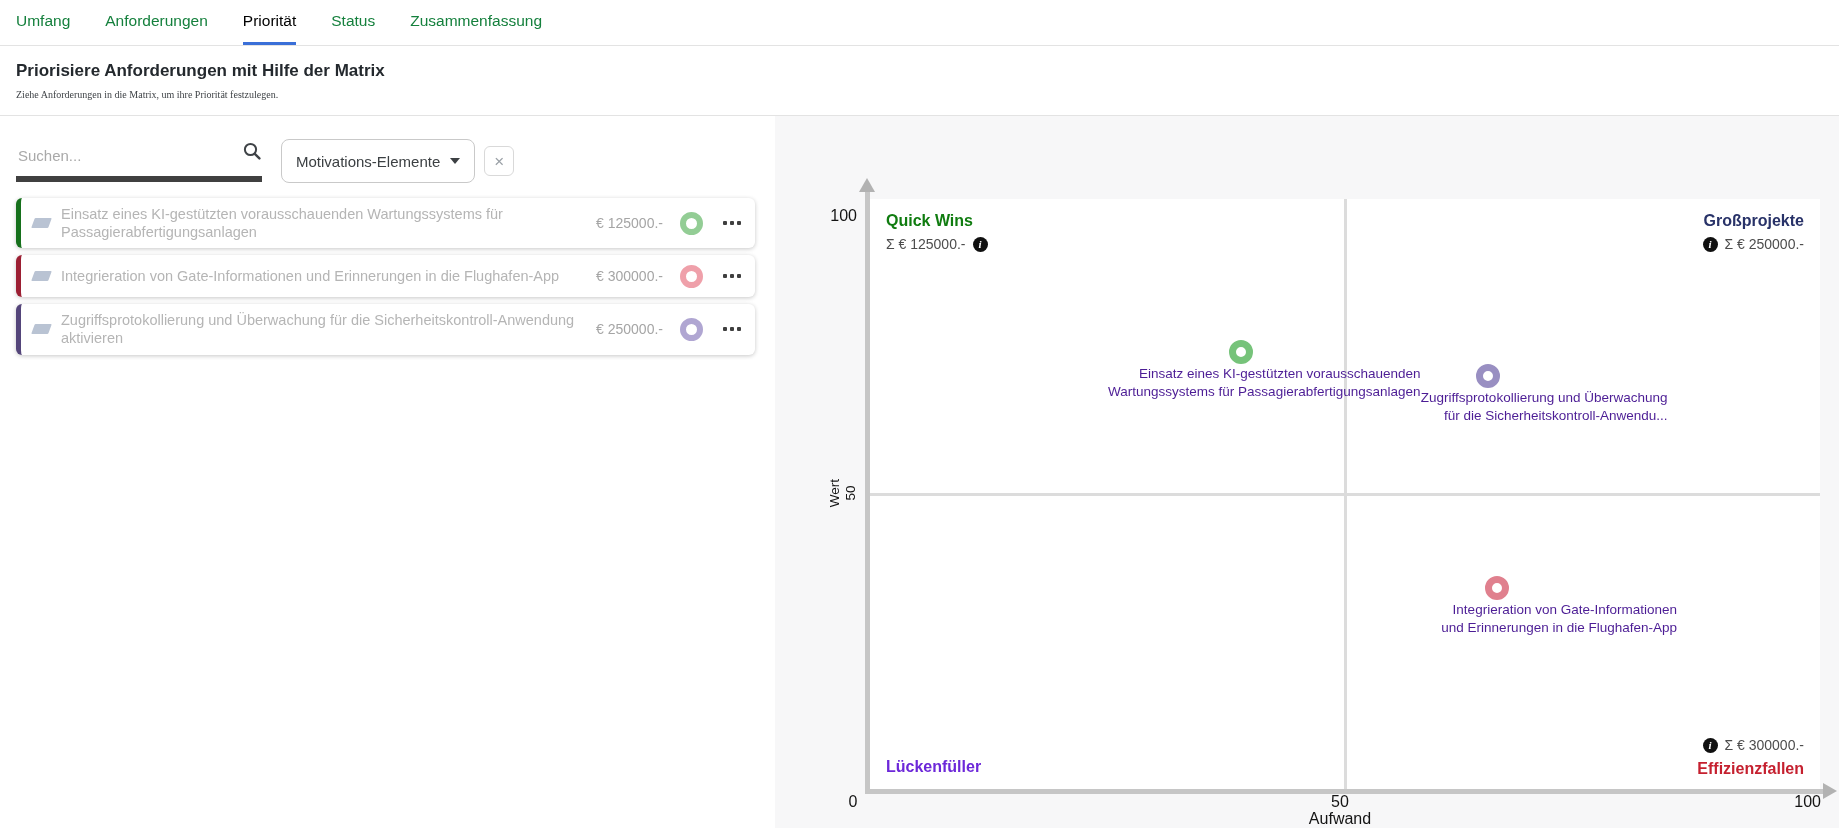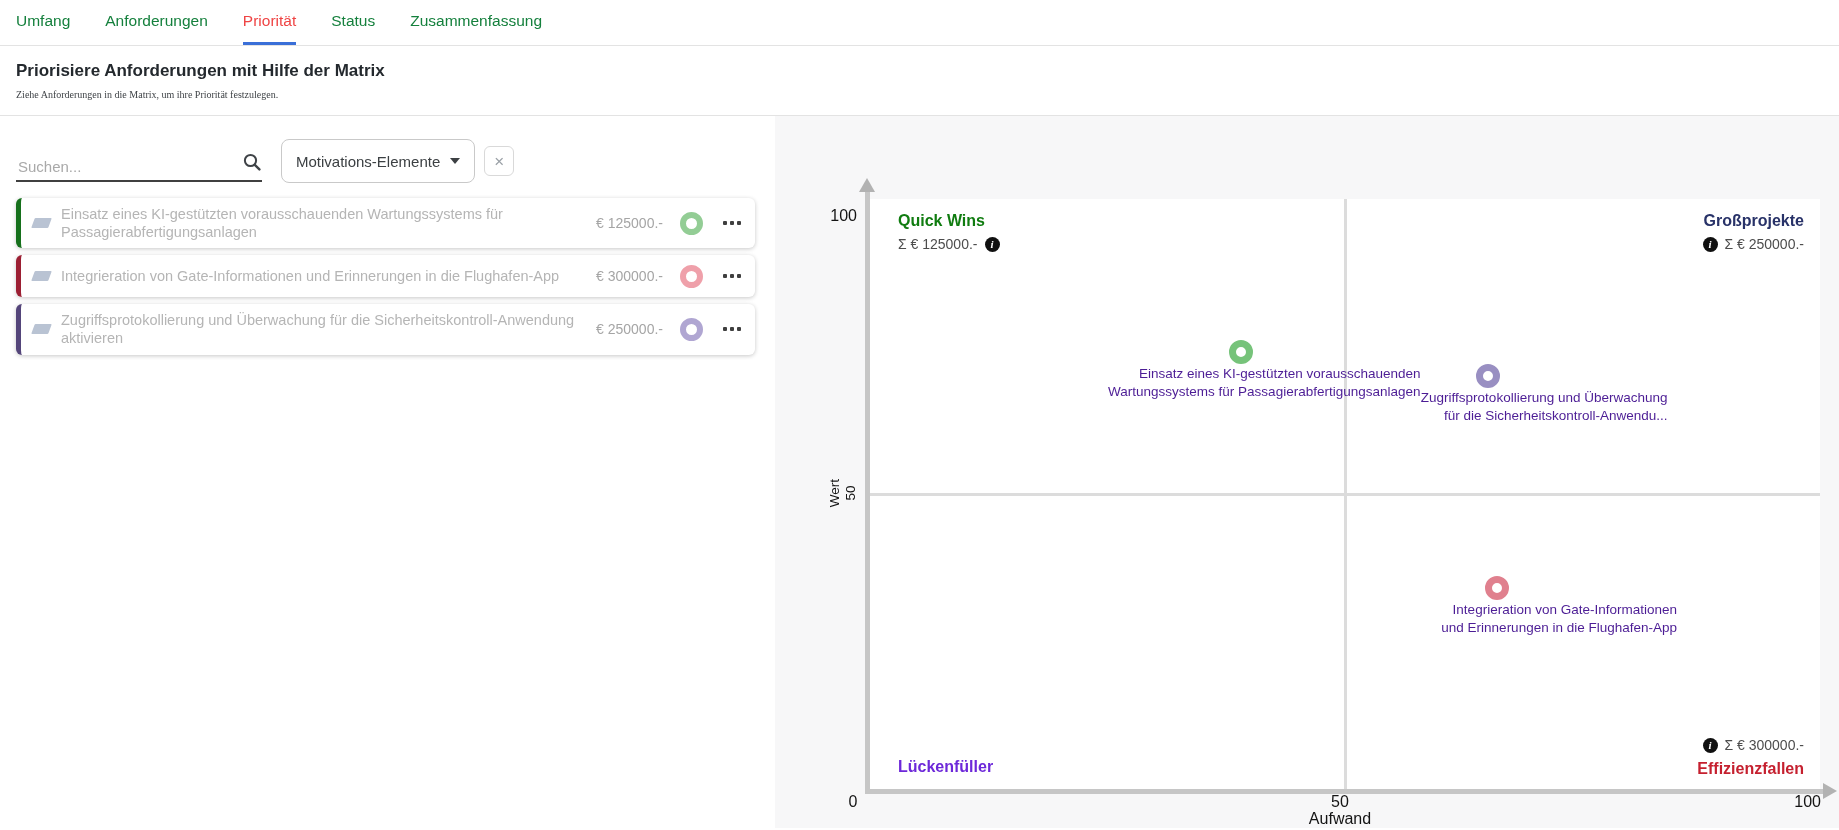--- a/index.html
+++ b/index.html
@@ -4,37 +4,37 @@
 <style>
   html,body{margin:0;padding:0;}
   body{width:1839px;height:830px;overflow:hidden;background:#fff;
        font-family:"Liberation Sans",sans-serif;color:#222;}
 
   
   .tabbar{display:flex;align-items:stretch;height:45px;border-bottom:1px solid #e3e3e3;
           padding:0 16px;gap:35px;background:#fff;}
   .tab{display:flex;align-items:center;font-size:15.5px;color:#15803d;cursor:pointer;
        border-bottom:3px solid transparent;box-sizing:border-box;}
-  .tab.active{color:#ef4444;border-bottom-color:#3a6fd8;}
+  .tab.active{color:#000000;border-bottom-color:#3a6fd8;}
 
   
   .page-header{padding:15px 0 0 16px;background:#fff;}
   .page-title{font-size:17px;font-weight:bold;color:#24292e;}
   .page-subtitle{font-size:10px;color:#3f4347;margin-top:8px;font-family:Liberation Serif, serif;}
   .header-divider{border-bottom:1px solid #e3e3e3;margin-top:15px;}
 
   
   .main{display:flex;height:712px;}
   .left-panel{width:775px;background:#fff;box-sizing:border-box;padding:23px 16px 0 16px;}
   .chart-region{flex:1;background:#f7f7f8;position:relative;}
 
   
   .controls{display:flex;align-items:center;}
   .searchbox{display:flex;align-items:flex-end;width:246px;height:42px;
-             border-bottom:2px solid #404040;box-sizing:border-box;padding-bottom:4px;}
+             border-bottom:6px solid #404040;box-sizing:border-box;padding-bottom:11px;}
   .searchbox input{border:none;outline:none;flex:1;font-size:15px;color:#333;
                    font-family:"Liberation Sans",sans-serif;background:transparent;}
   .searchbox input::placeholder{color:#a9a9a9;}
   .search-icon{flex-shrink:0;margin-left:6px;cursor:pointer;}
   .dropdown{margin-left:19px;height:44px;border:1px solid #c9c9c9;border-radius:8px;
             display:flex;align-items:center;padding:0 14px;gap:10px;font-size:15px;
             color:#3c4043;cursor:pointer;background:#fff;box-sizing:border-box;}
   .caret{width:0;height:0;border-left:5px solid transparent;border-right:5px solid transparent;
          border-top:6px solid #3c4043;display:inline-block;}
   .clear-btn{margin-left:9px;width:30px;height:30px;border:1px solid #d9d9d9;border-radius:6px;
@@ -68,21 +68,21 @@
                border-top:8px solid transparent;border-bottom:8px solid transparent;
                border-left:14px solid #b2b2b2;}
   .tick{position:absolute;font-size:16px;color:#141414;}
   .tick-y100{left:30px;top:91px;width:52px;text-align:right;}
   .tick-x0{left:68px;top:677px;width:20px;text-align:center;}
   .xcenter{left:505px;top:677px;width:120px;text-align:center;line-height:17px;}
   .tick-x100{left:1000px;top:677px;width:46px;text-align:right;}
   .ylab{left:34px;top:360px;width:70px;height:34px;text-align:center;line-height:16px;
         transform:rotate(-90deg);font-size:13.5px;}
 
-  .quad{position:absolute;margin-left:12px;}
+  .quad{position:absolute;}
   .q-label{font-weight:bold;font-size:16px;}
   .q-sum{font-size:14px;color:#4d4d4d;margin-top:6px;display:flex;align-items:center;gap:7px;}
   .q-tl{left:16px;top:13px;}
   .q-tr{right:16px;top:13px;text-align:right;}
   .q-tr .q-sum{justify-content:flex-end;}
   .q-bl{left:16px;bottom:13px;}
   .q-br{right:16px;bottom:11px;text-align:right;}
   .q-br .q-sum{justify-content:flex-end;margin:0 0 7px 0;}
   .info{width:15px;height:15px;border-radius:50%;background:#101010;color:#fff;
         font-size:11px;font-weight:bold;font-style:italic;line-height:15px;text-align:center;

